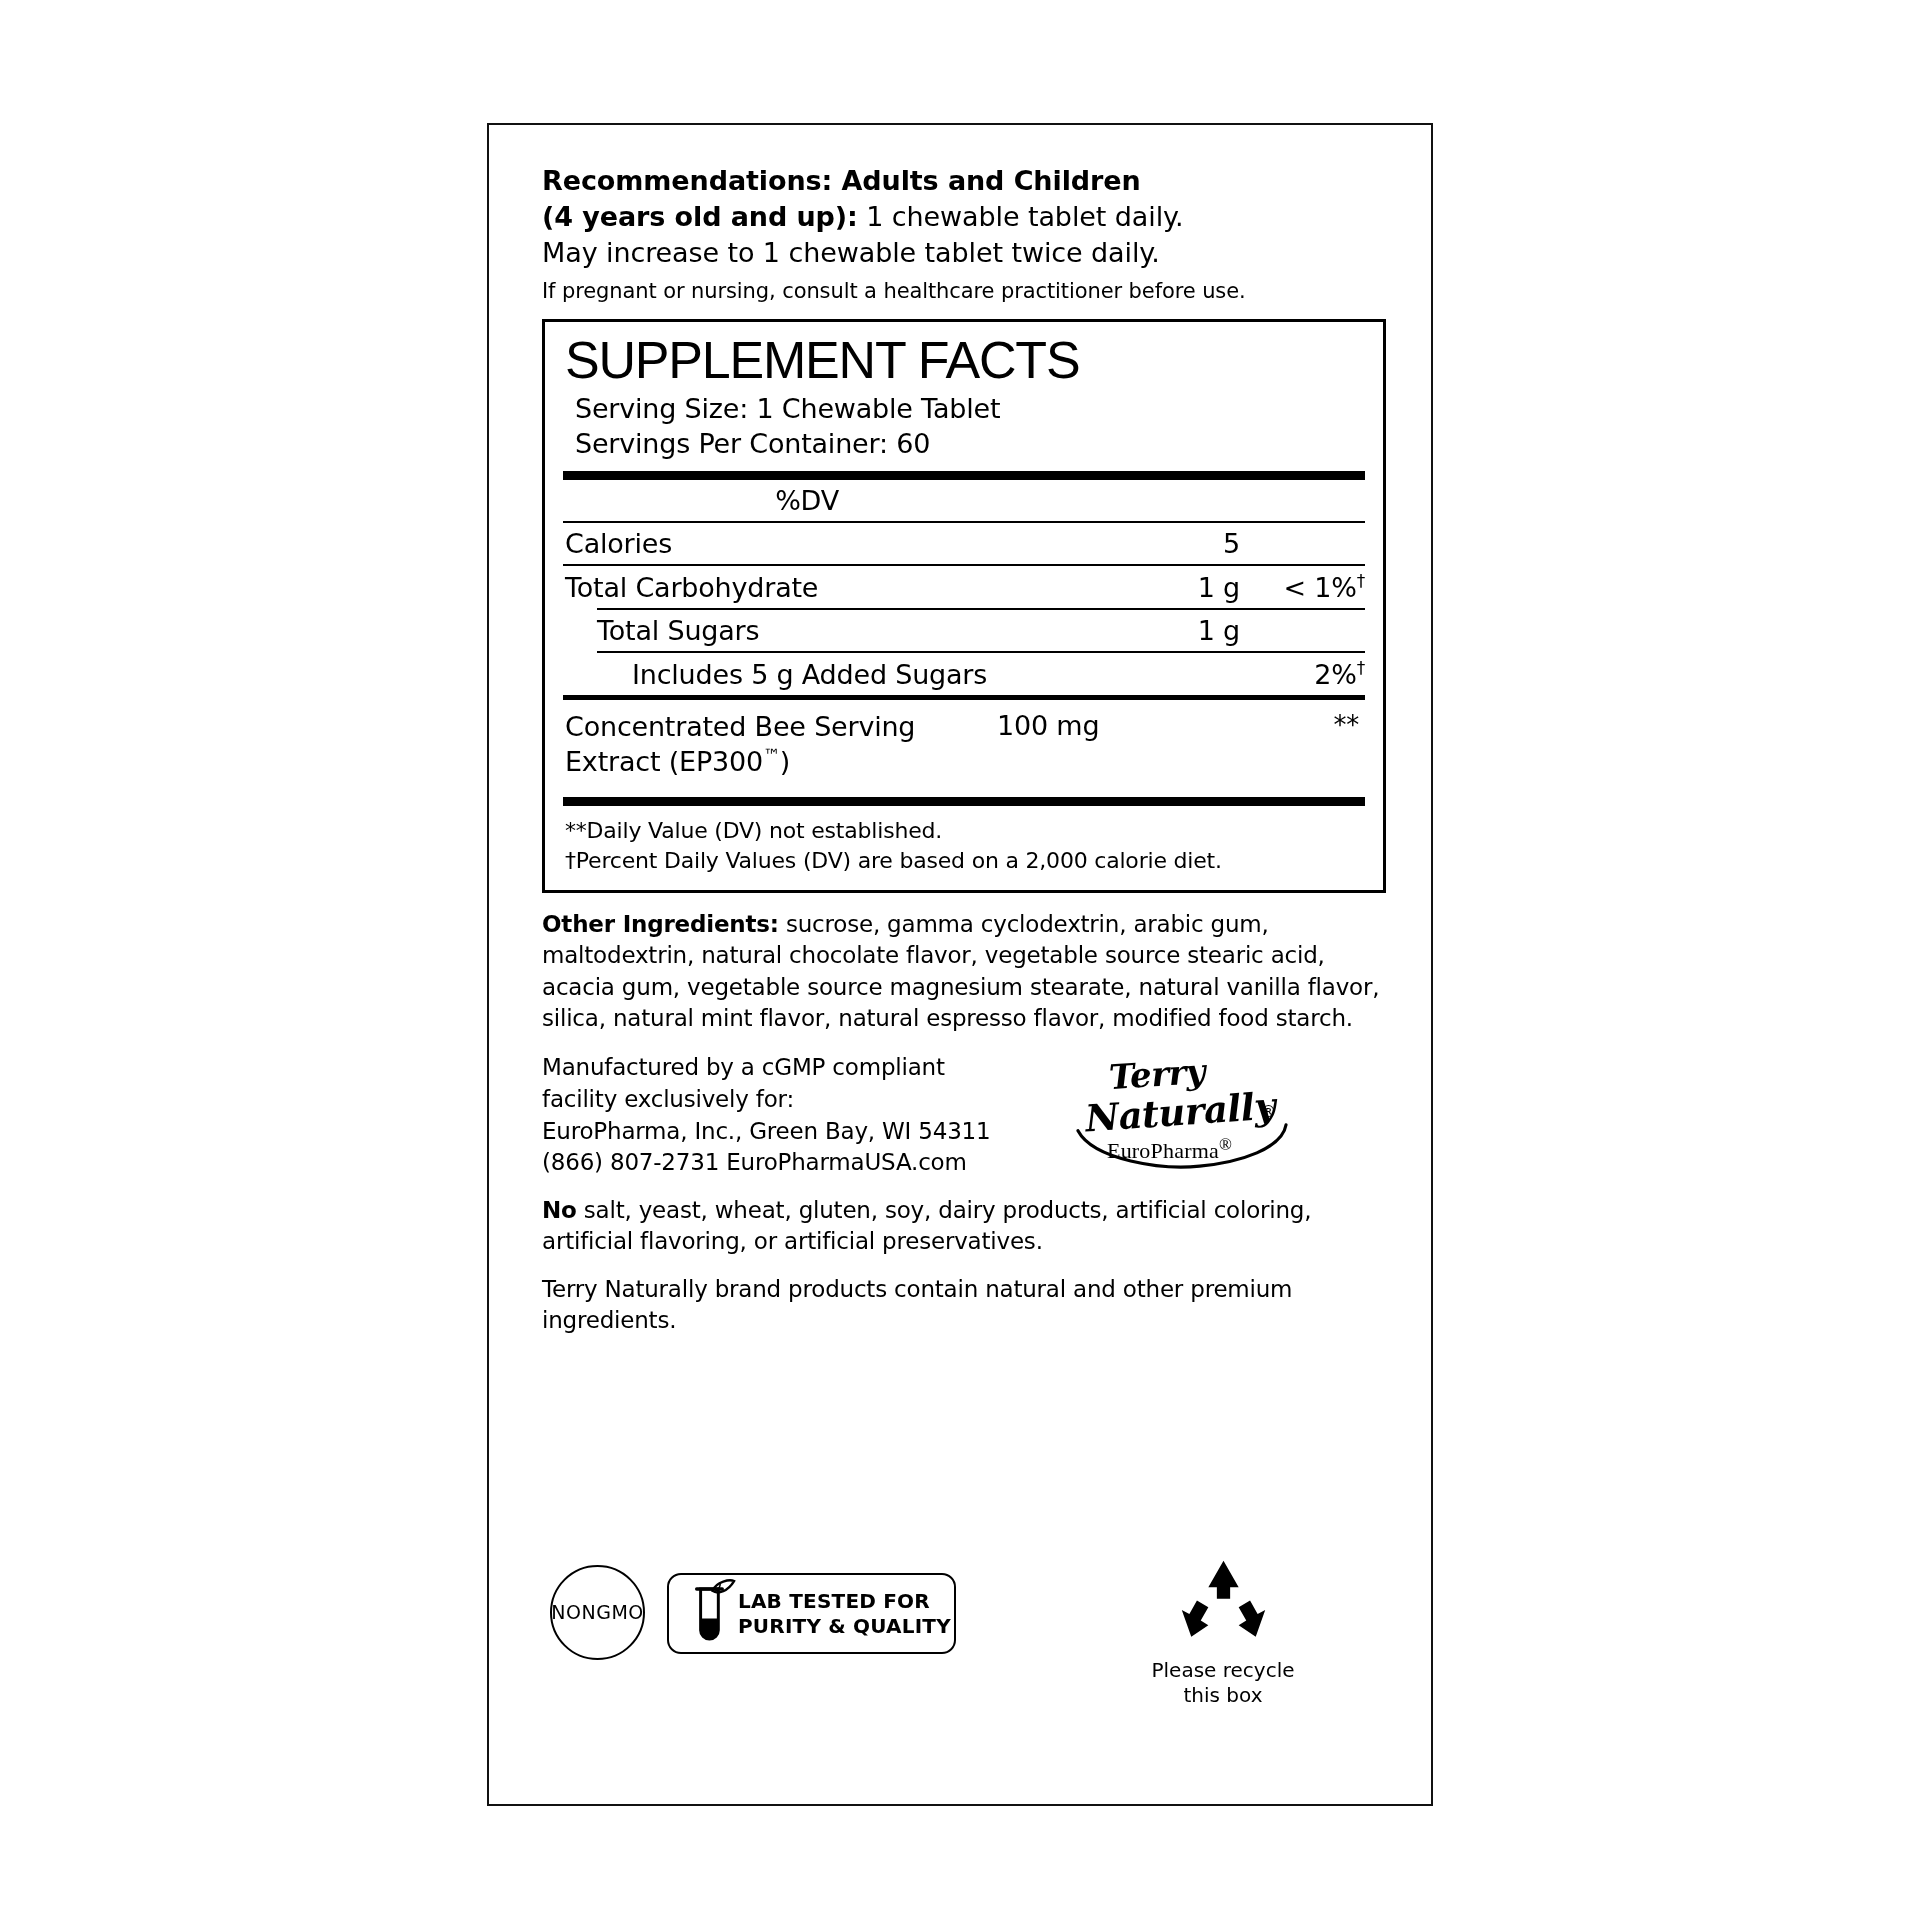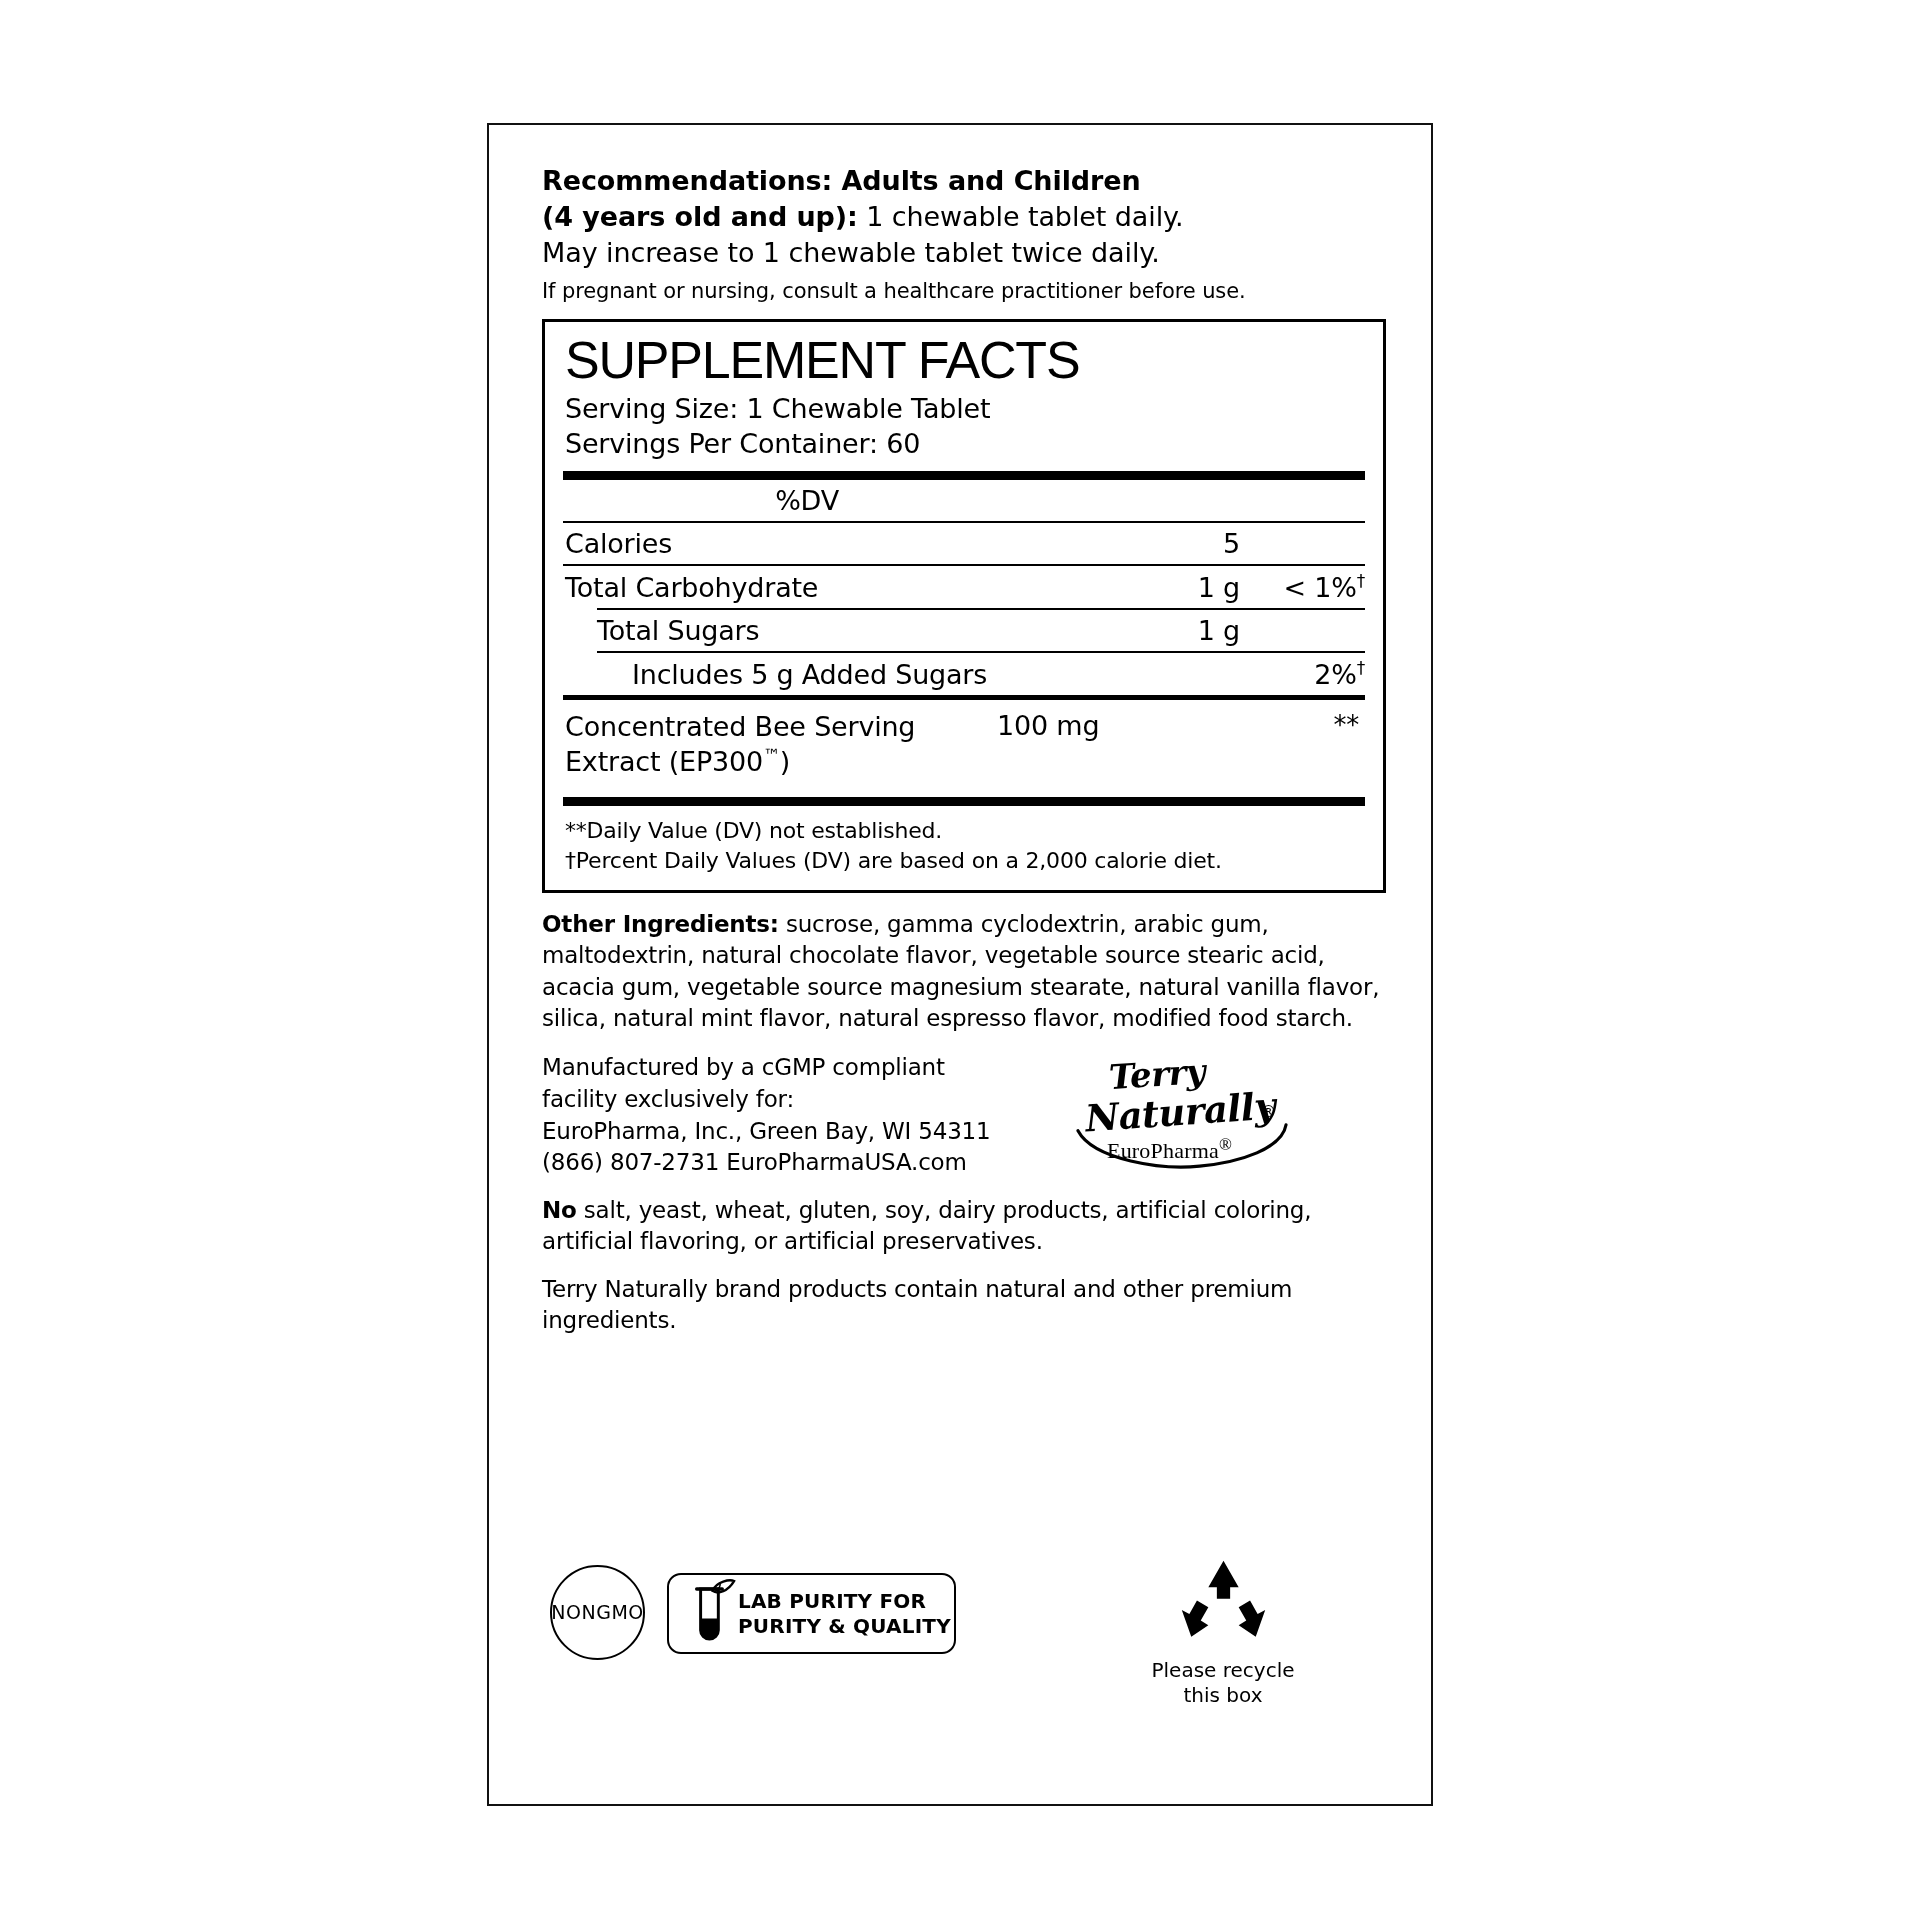--- a/index.html
+++ b/index.html
@@ -65,21 +65,21 @@
     font-size: 52px;
     line-height: 1.02;
     font-weight: 400;
     letter-spacing: -1.2px;
     font-family: "Liberation Sans", sans-serif;
     margin: 2px 0 4px 2px;
   }
   .sf-serving {
     font-size: 27px;
     line-height: 1.3;
-    margin-left: 2px;
+    margin-left: 12px;
     letter-spacing: -0.2px;
   }
 
   .rule-thick {
     border-top: 9px solid #000;
     margin: 10px 0 0 0;
   }
   .rule-thin {
     border-top: 2px solid #000;
   }
@@ -386,21 +386,21 @@
       <div class="lab-icon">
         <svg viewBox="0 0 62 70" width="61" height="69">
           <path d="M24 10 L24 52 a9 9 0 0 0 18 0 L42 10 Z" fill="none" stroke="#000" stroke-width="3"></path>
           <path d="M24 40 L42 40 L42 52 a9 9 0 0 1 -18 0 Z" fill="#000"></path>
           <path d="M20 10 L46 10" stroke="#000" stroke-width="3.5" stroke-linecap="round"></path>
           <path d="M36 12 C40 2, 54 0, 58 2 C52 12, 42 16, 36 12 Z" fill="none" stroke="#000" stroke-width="2.4"></path>
           <path d="M44 4 C44 8, 42 11, 38 13" fill="none" stroke="#000" stroke-width="1.6"></path>
         </svg>
       </div>
       <div class="lab-text">
-        <div>LAB PURITY FOR</div>
+        <div>LAB TESTED FOR</div>
         <div>PURITY &amp; QUALITY</div>
       </div>
     </div>
 
     <div class="recycle">
       <svg viewBox="0 0 100 96" width="95" height="91">
         <g fill="#000">
           <path d="M50 4 L66 32 L57 32 L57 44 L43 44 L43 32 L34 32 Z"></path>
           <path d="M16 84 L6 56 L14 60 L22 46 L34 53 L26 67 L34 72 Z"></path>
           <path d="M84 84 L94 56 L86 60 L78 46 L66 53 L74 67 L66 72 Z"></path>

